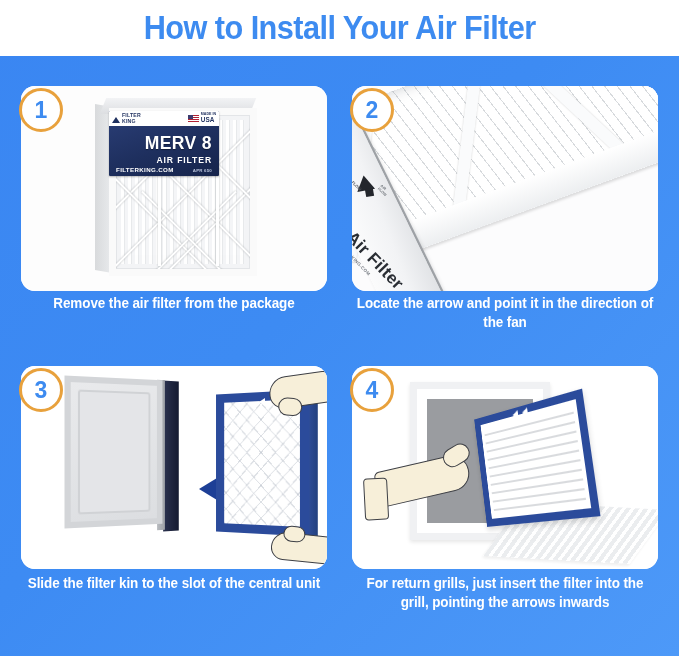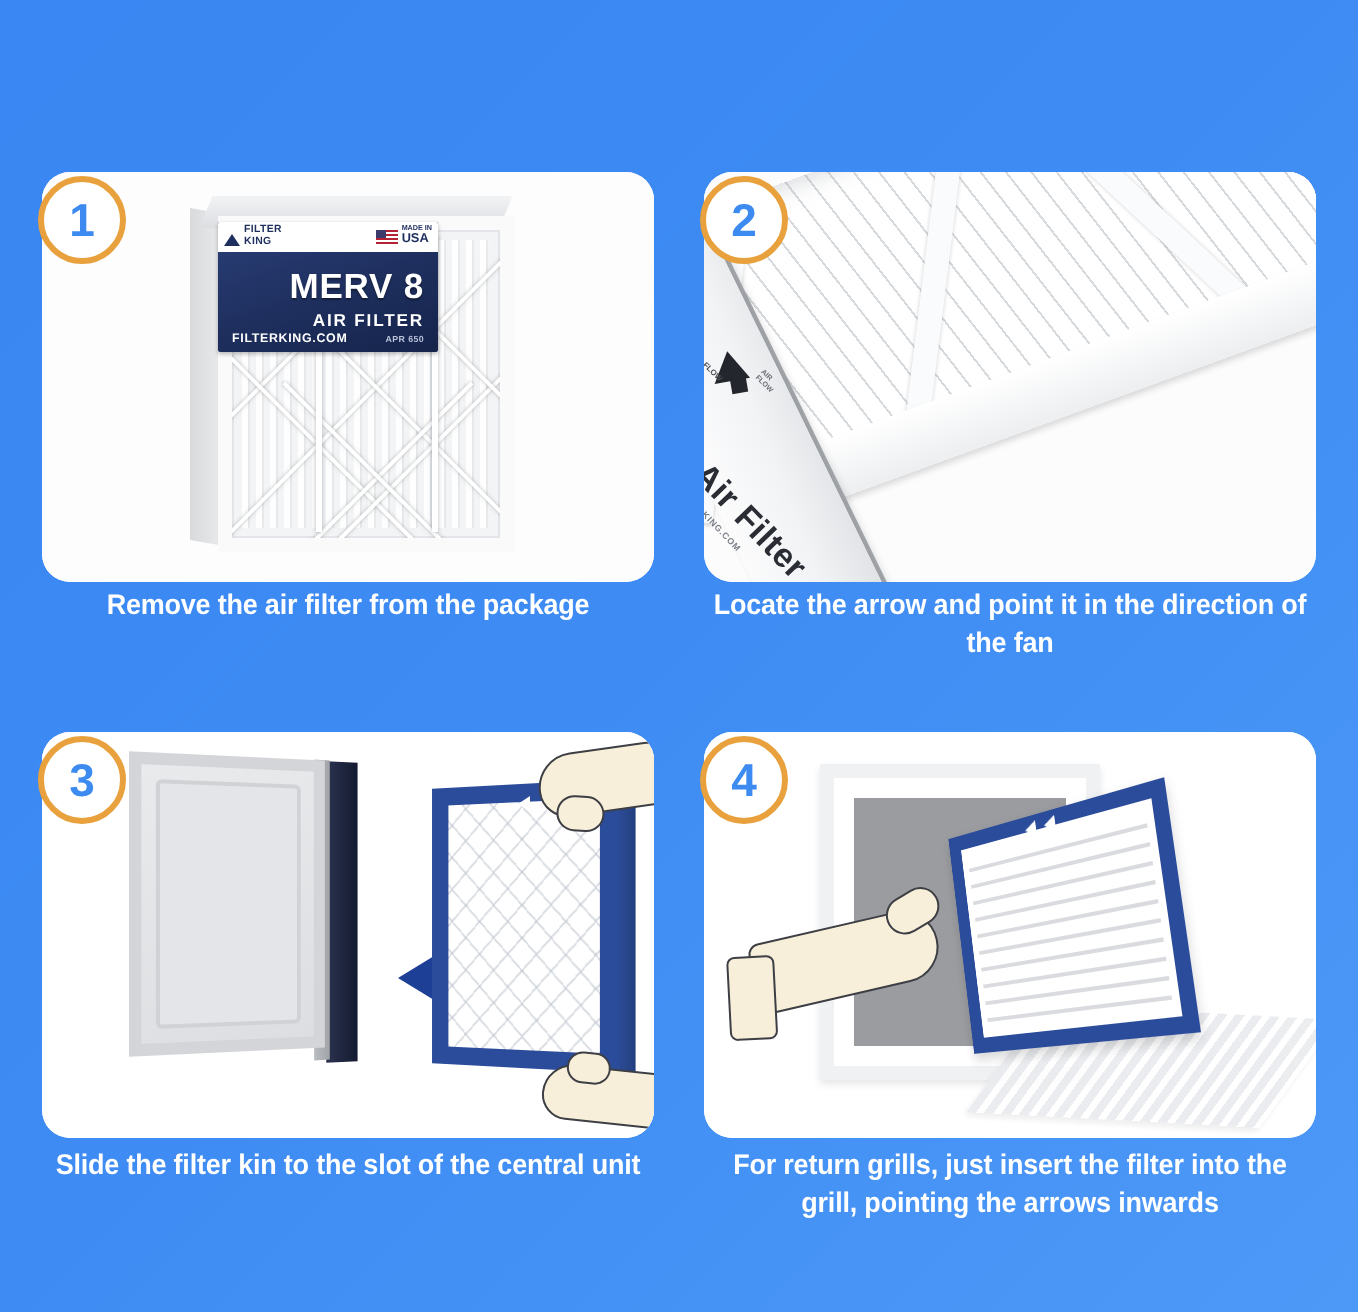--- a/index.html
+++ b/index.html
@@ -309,20 +309,23 @@
     position:absolute;left:-16px;top:4px;width:22px;height:40px;
     background:#f7efd9;border:1.5px solid #3d3f45;border-radius:4px;
     transform:rotate(10deg);
   }
 </style>
 </head>
 <body>
 
 <div class="poster">
 
+  <div class="header">
+    <h1>How to Install Your Air Filter</h1>
+  </div>
 
   <div class="grid">
 
     <div class="cell c1">
       <div class="card">
         <div class="p1">
           <div class="filter-photo">
             <div class="fp-side"></div>
             <div class="fp-top"></div>
             <div class="fp-face">

